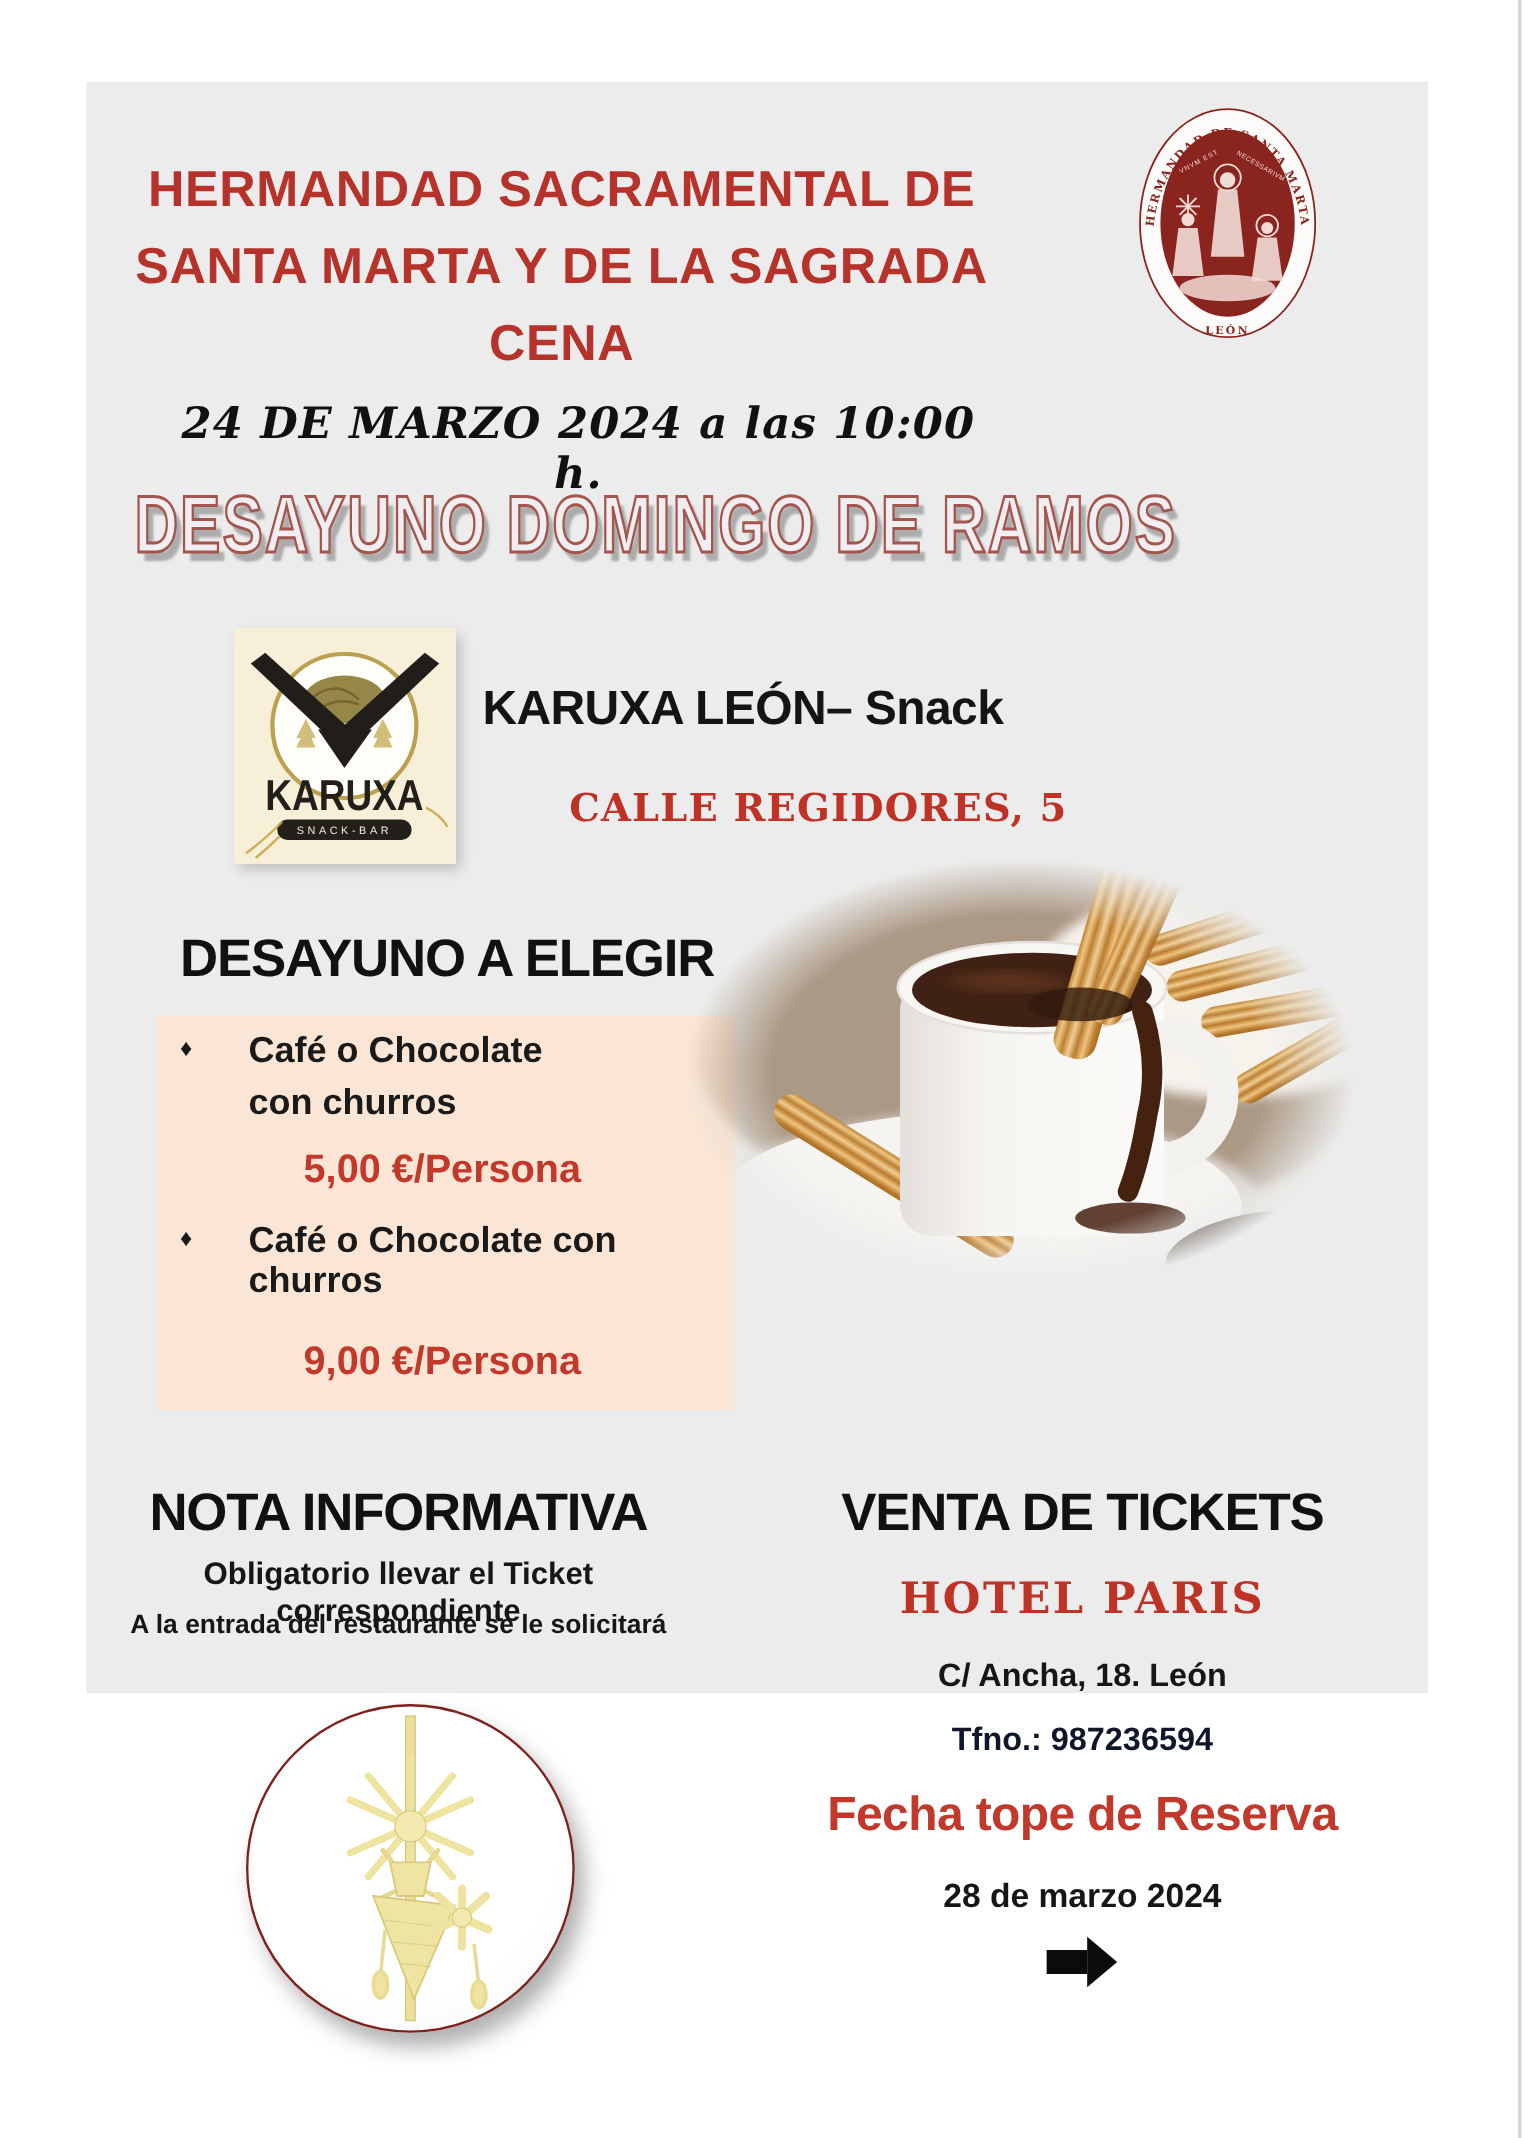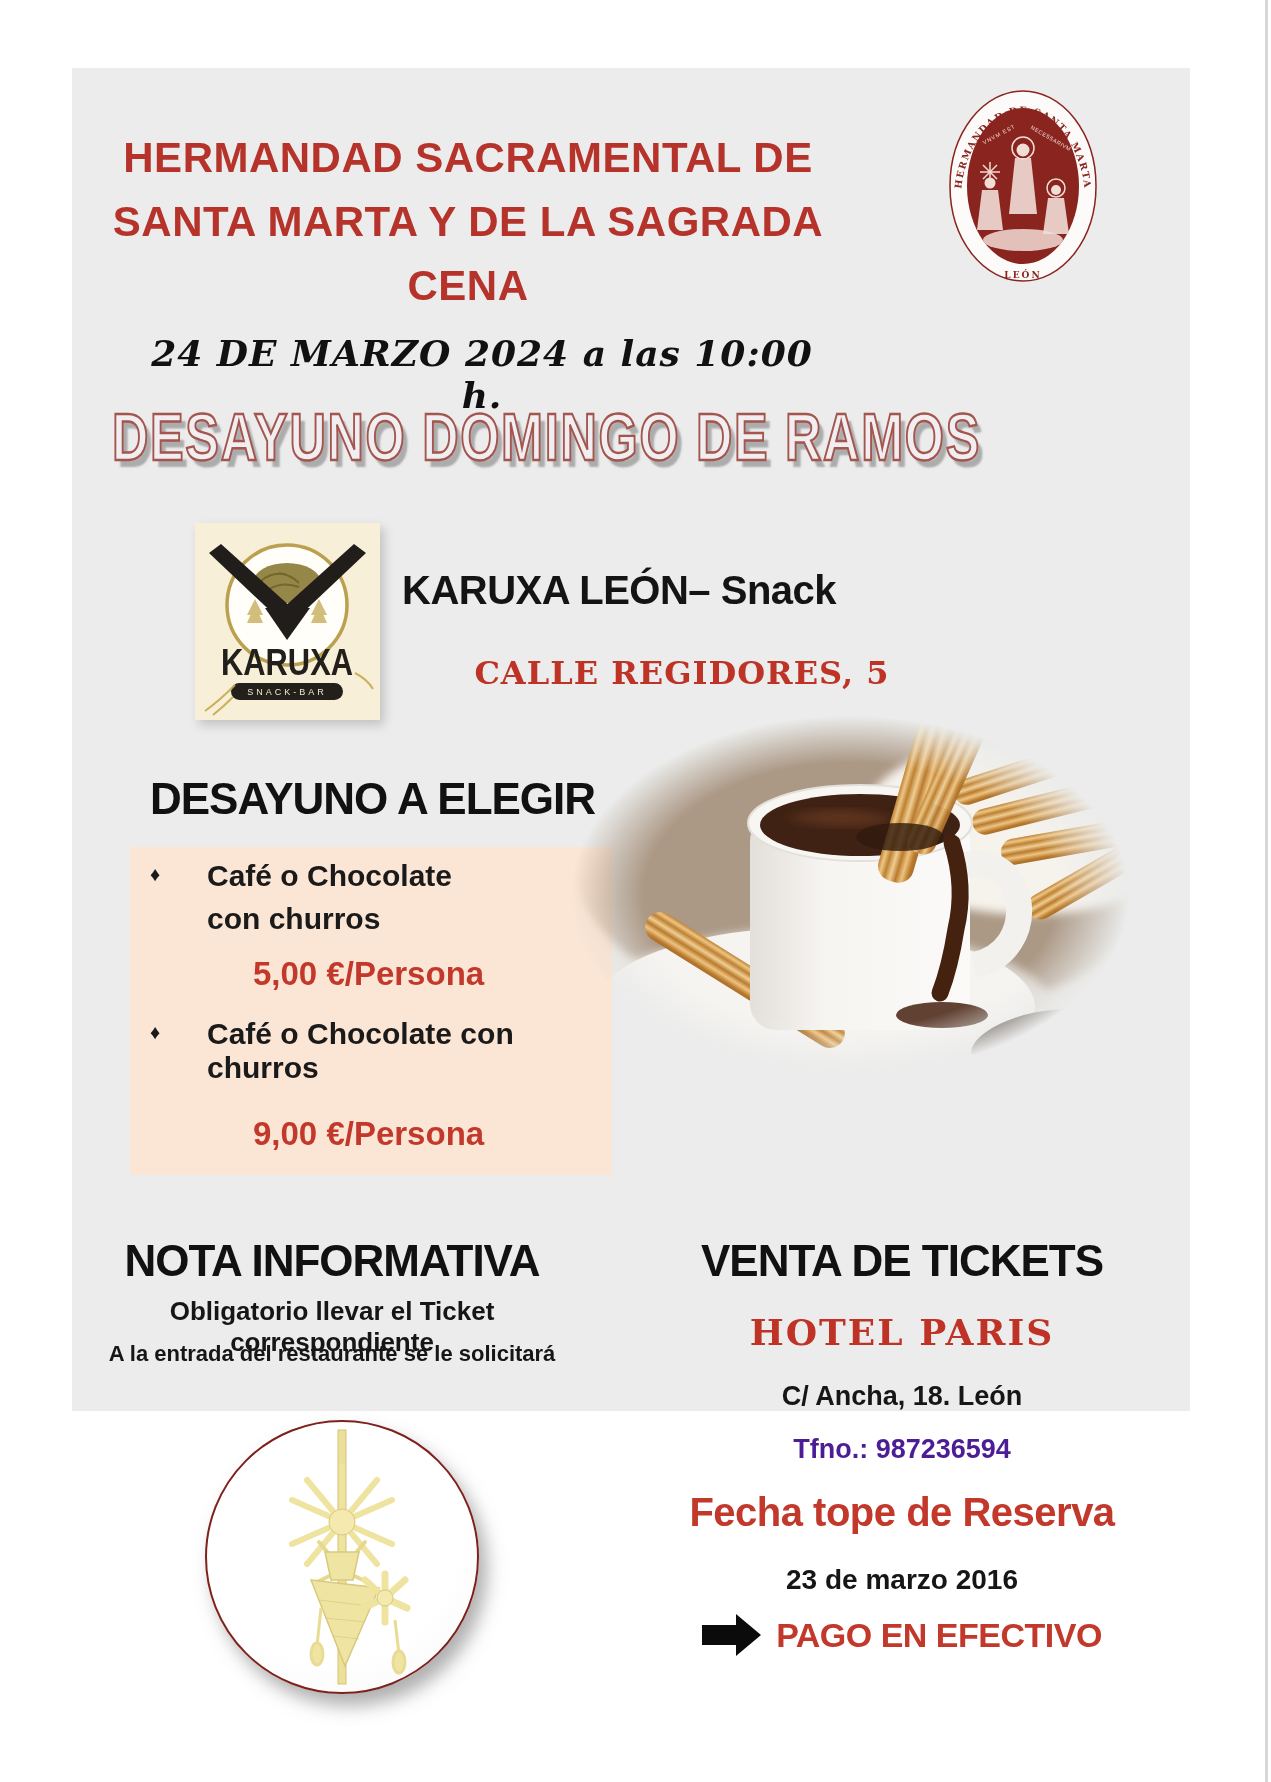--- a/index.html
+++ b/index.html
@@ -47,21 +47,21 @@
   .note-line2{position:absolute;left:0;top:1273px;width:520px;text-align:center;font-weight:bold;font-size:22px;color:#161616;}
   .palm-wrap{position:absolute;left:133px;top:1352px;width:270px;height:270px;border-radius:50%;
     background:radial-gradient(circle at 45% 40%, #ffffff 60%, #f6f6f6 100%);
     border:2px solid #7e211c;box-shadow:8px 12px 18px rgba(110,110,110,.55);}
 
   
   .tick-col{position:absolute;left:560px;width:540px;text-align:center;}
   .tick-heading{top:1168px;font-weight:bold;font-size:44px;color:#111;letter-spacing:-1px;}
   .tick-hotel{top:1243px;font-family:"DejaVu Serif",serif;font-weight:bold;font-size:36px;color:#bf3327;letter-spacing:2px;}
   .tick-address{top:1313px;font-weight:bold;font-size:27px;color:#161616;}
-  .tick-phone{top:1366px;font-weight:bold;font-size:27px;color:#4c1d95;}
+  .tick-phone{top:1366px;font-weight:bold;font-size:27px;color:#0f172a;}
   .tick-deadline{top:1422px;font-weight:bold;font-size:40px;color:#c2392c;letter-spacing:-.5px;}
   .tick-date{top:1496px;font-weight:bold;font-size:28px;color:#161616;}
   .pay-row{position:absolute;left:560px;top:1542px;width:540px;display:flex;align-items:center;justify-content:center;gap:14px;}
   .pay-label{font-weight:bold;font-size:34px;color:#c2392c;letter-spacing:-.5px;}
 </style>
 </head>
 <body>
 
 <div class="page">
   <div class="poster">
@@ -276,25 +276,24 @@
             <ellipse cx="192" cy="240" rx="6" ry="11"></ellipse>
         </g>
       </svg>
     </div>
 
     <div class="tick-col tick-heading">VENTA DE TICKETS</div>
     <div class="tick-col tick-hotel">HOTEL PARIS</div>
     <div class="tick-col tick-address">C/ Ancha, 18. León</div>
     <div class="tick-col tick-phone">Tfno.: 987236594</div>
     <div class="tick-col tick-deadline">Fecha tope de Reserva</div>
-    <div class="tick-col tick-date">23 de marzo 2016</div>
+    <div class="tick-col tick-date">28 de marzo 2024</div>
 
     <div class="pay-row">
       <svg width="60" height="50" viewBox="0 0 60 50">
         <rect x="0" y="15" width="34" height="20" fill="#0b0b0b"></rect>
         <polygon points="34,4 59,25 34,46" fill="#0b0b0b"></polygon>
       </svg>
-      <span class="pay-label">PAGO EN EFECTIVO</span>
     </div>
 
   </div>
   <div class="edge-line"></div>
 </div>
 
 </body></html>

